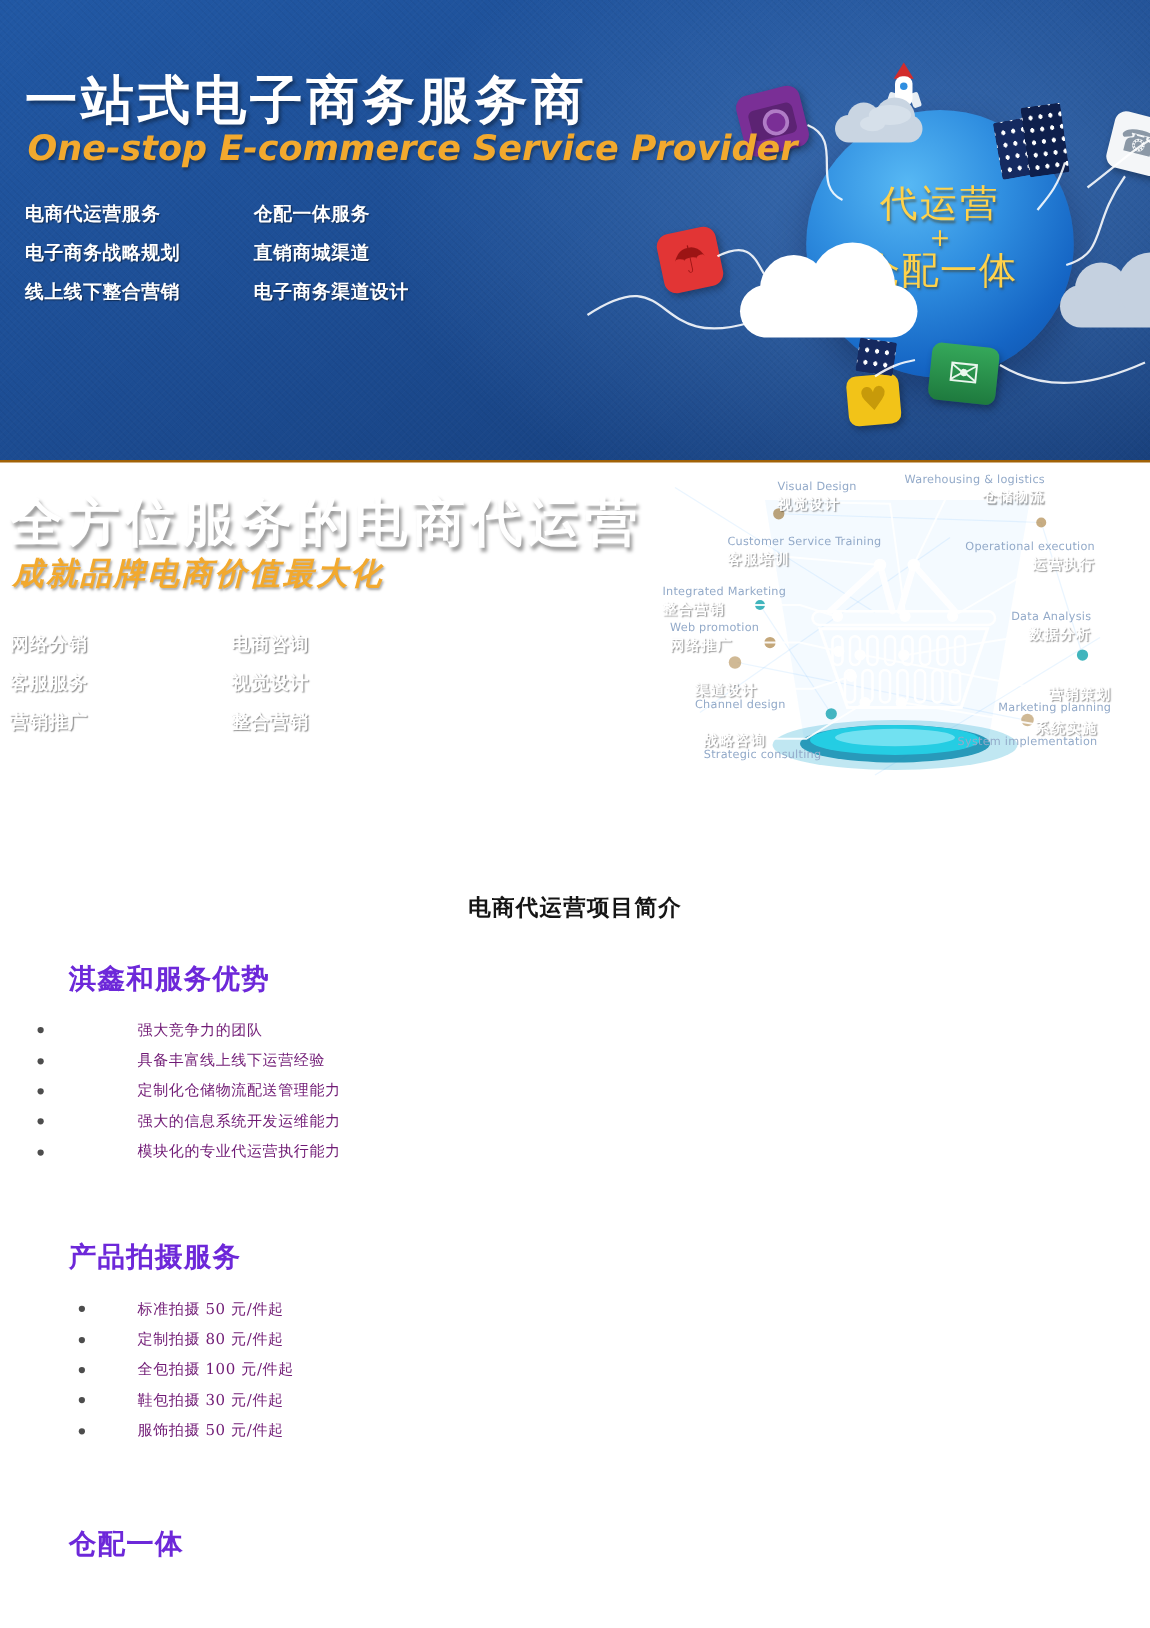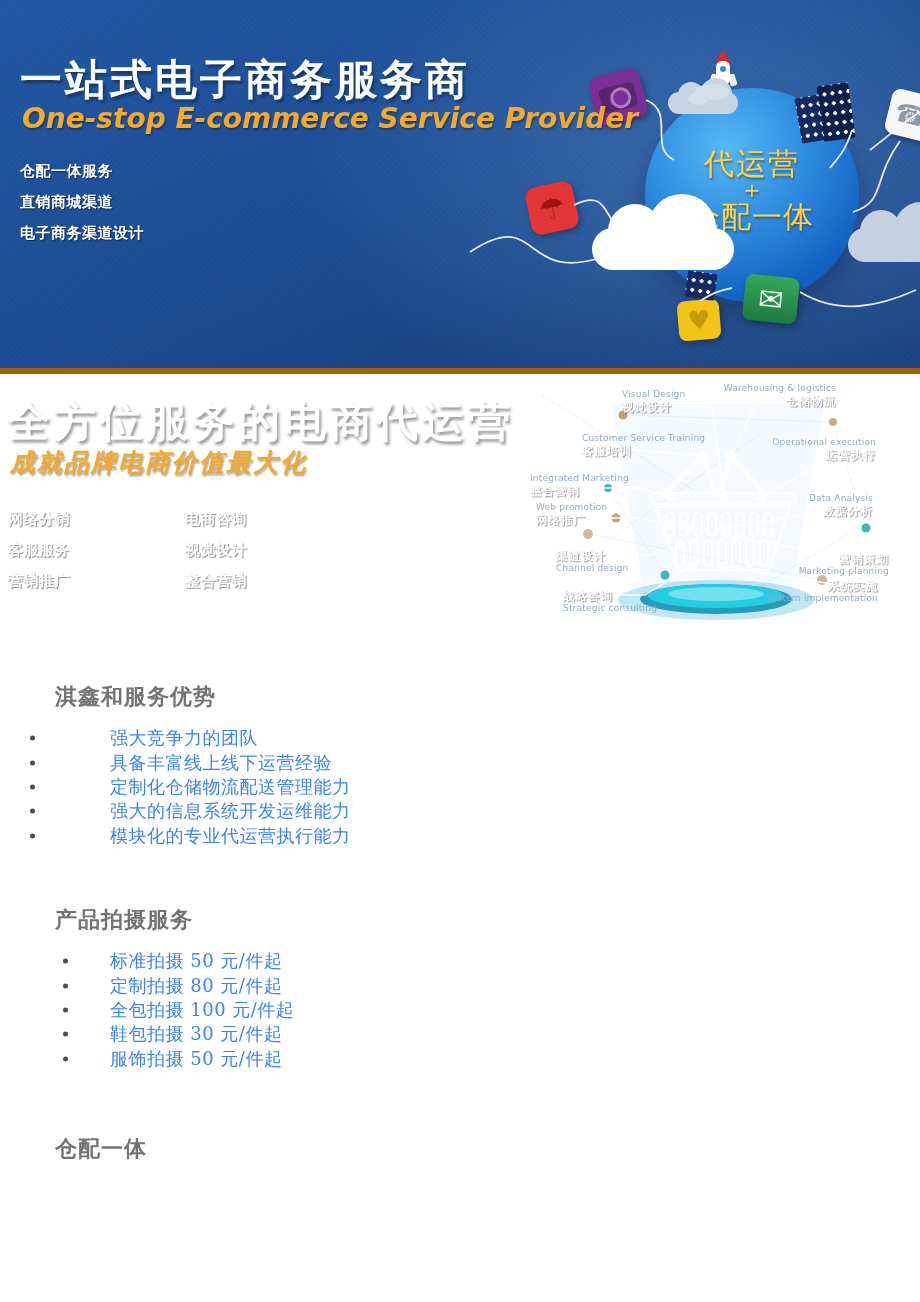--- a/index.html
+++ b/index.html
@@ -73,21 +73,21 @@
   .cloud2::before{left:12px;top:-18px;width:42px;height:42px;}
   .cloud2::after{left:46px;top:-26px;width:54px;height:54px;}
   .cloud3{left:668px;top:92px;width:70px;height:22px;background:#c9d5e2;z-index:3;}
   .cloud3::before{left:10px;top:-10px;width:26px;height:26px;}
   .cloud3::after{left:32px;top:-14px;width:32px;height:32px;}
 
   .b1-lines{position:absolute;left:0;top:0;z-index:6;pointer-events:none;}
 
   
   .banner2{position:absolute;left:0;top:368px;width:920px;height:284px;overflow:hidden;
-    border-top:6px solid #a16207;box-sizing:border-box;
+    border-top:2px solid #a16207;box-sizing:border-box;
     background-image:
       radial-gradient(420px 260px at 78% 80%, rgba(40,170,225,.22), transparent 65%),
       linear-gradient(rgba(255,255,255,.055) 1px, transparent 1px),
       linear-gradient(90deg, rgba(255,255,255,.055) 1px, transparent 1px),
       linear-gradient(168deg,#1b5098 0%,#1646856 55%,#10366b 100%),
       linear-gradient(168deg,#1b5098 0%,#164685 55%,#10366b 100%);
     background-size:auto,15px 15px,15px 15px,auto,auto;}
   .b2-title{position:absolute;left:8px;top:20px;color:#fff;font-size:42px;font-weight:bold;
       letter-spacing:4px;text-shadow:2px 3px 3px rgba(0,0,0,.4);}
   .b2-sub{position:absolute;left:10px;top:72px;color:#f2a92e;font-size:25px;font-weight:bold;
@@ -102,27 +102,27 @@
   .lbl .en{display:block;font-size:9px;color:#93aac9;letter-spacing:.2px;}
   .lbl .zh{display:block;font-size:11.5px;font-weight:bold;color:#fff;letter-spacing:1px;
       text-shadow:1px 1px 1px rgba(0,0,0,.4);}
   .lbl.right{text-align:right;}
 
   
   .doc{position:absolute;left:0;top:652px;width:920px;height:650px;background:#fff;
       font-family:"DejaVu Serif","Liberation Serif",serif;}
   .doc-title{margin:0;padding-top:62px;text-align:center;color:#151515;
       font-size:18px;font-weight:bold;letter-spacing:1px;}
-  .sec-h{margin:0;padding-left:55px;color:#737373;font-weight:bold;font-size:22px;letter-spacing:1px;}
+  .sec-h{margin:0;padding-left:55px;color:#6d28d9;font-weight:bold;font-size:22px;letter-spacing:1px;}
   .sec-h.h1{padding-top:30px;}
   .sec-h.h2{padding-top:57px;}
   .sec-h.h3{padding-top:63px;}
   .bullets{list-style:none;margin:14px 0 0;padding:0;}
   .bullets li{position:relative;height:24.4px;display:flex;align-items:center;
-      padding-left:110px;font-size:18px;color:#3b82f6;letter-spacing:.5px;}
+      padding-left:110px;font-size:12px;color:#701a75;letter-spacing:.5px;}
   .bullets li .dot{position:absolute;left:30px;top:50%;transform:translateY(-50%);
       width:5px;height:5px;border-radius:50%;background:#4d4d4d;}
   .bullets.indent2 li .dot{left:63px;}
 </style>
 </head>
 <body>
 
 <div class="page">
 
   <section class="banner1">
@@ -175,20 +175,25 @@
     <div class="globe-text">
       <div class="g1">代运营</div>
       <div class="g2">+</div>
       <div class="g3">仓配一体</div>
     </div>
 
     <div class="b1-title">一站式电子商务服务商</div>
     <div class="b1-sub">One-stop E-commerce Service Provider</div>
 
     <div class="b1-menu">
+      <div class="col col1">
+        <div class="mi">电商代运营服务</div>
+        <div class="mi">电子商务战略规划</div>
+        <div class="mi">线上线下整合营销</div>
+      </div>
       <div class="col">
         <div class="mi">仓配一体服务</div>
         <div class="mi">直销商城渠道</div>
         <div class="mi">电子商务渠道设计</div>
       </div>
     </div>
   </section>
 
   <section class="banner2">
 
@@ -332,20 +337,21 @@
       </div>
       <div>
         <div class="mi">电商咨询</div>
         <div class="mi">视觉设计</div>
         <div class="mi">整合营销</div>
       </div>
     </div>
   </section>
 
   <main class="doc">
+    <h1 class="doc-title">电商代运营项目简介</h1>
 
     <h2 class="sec-h h1">淇鑫和服务优势</h2>
     <ul class="bullets">
       <li>
           <span class="dot"></span>
           <span>强大竞争力的团队</span>
         </li>
       <li>
           <span class="dot"></span>
           <span>具备丰富线上线下运营经验</span>

